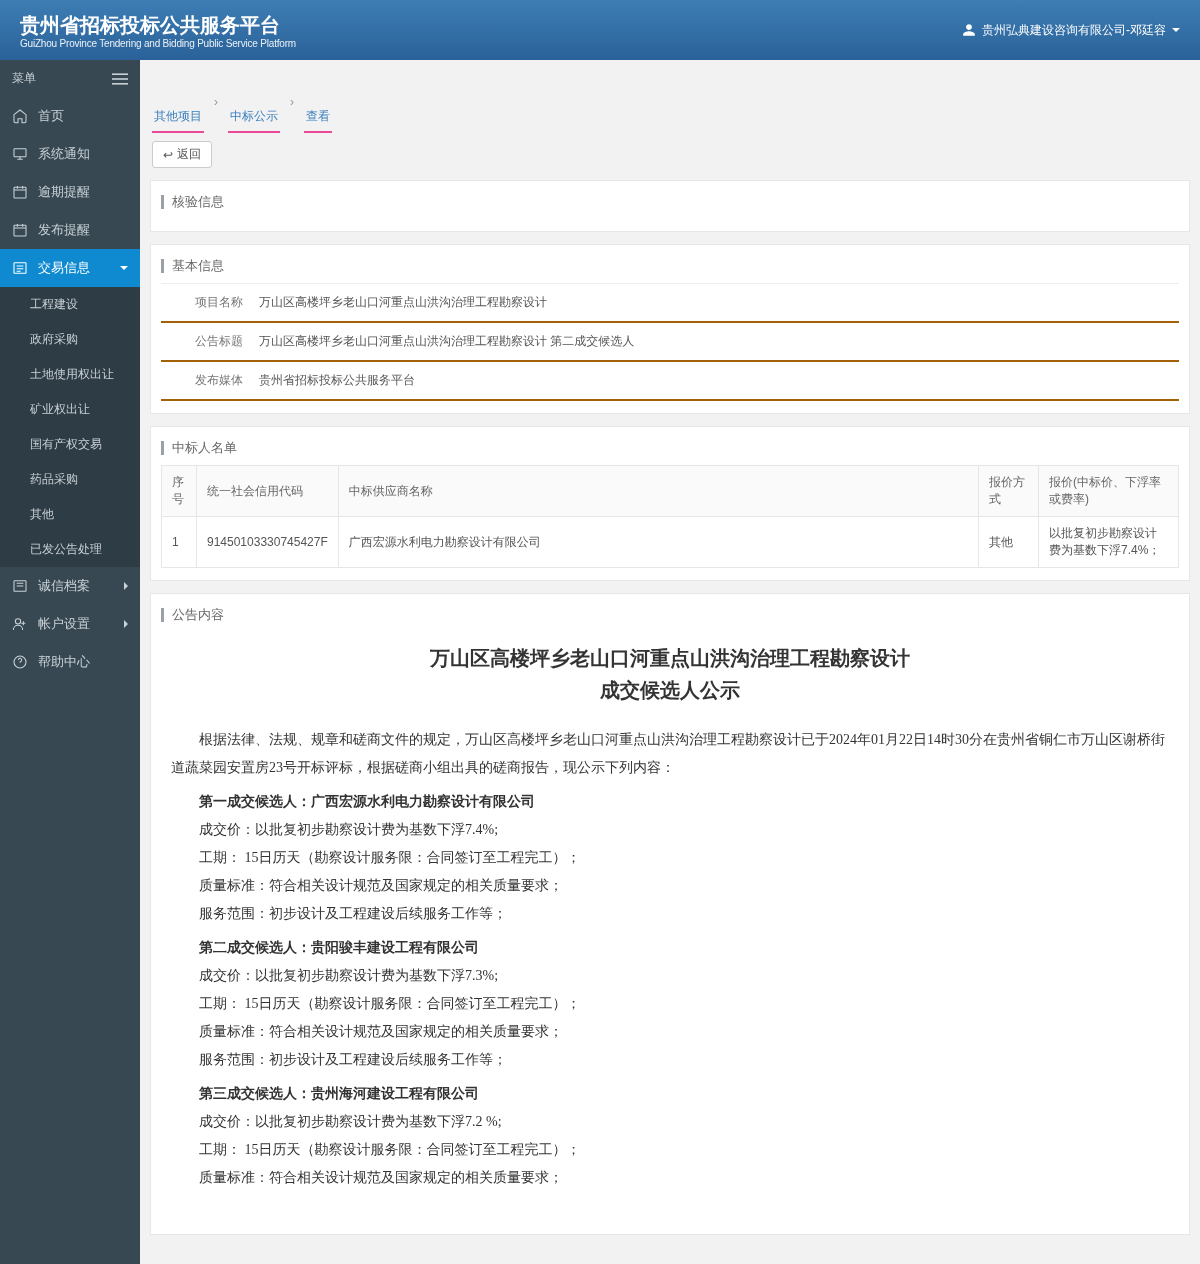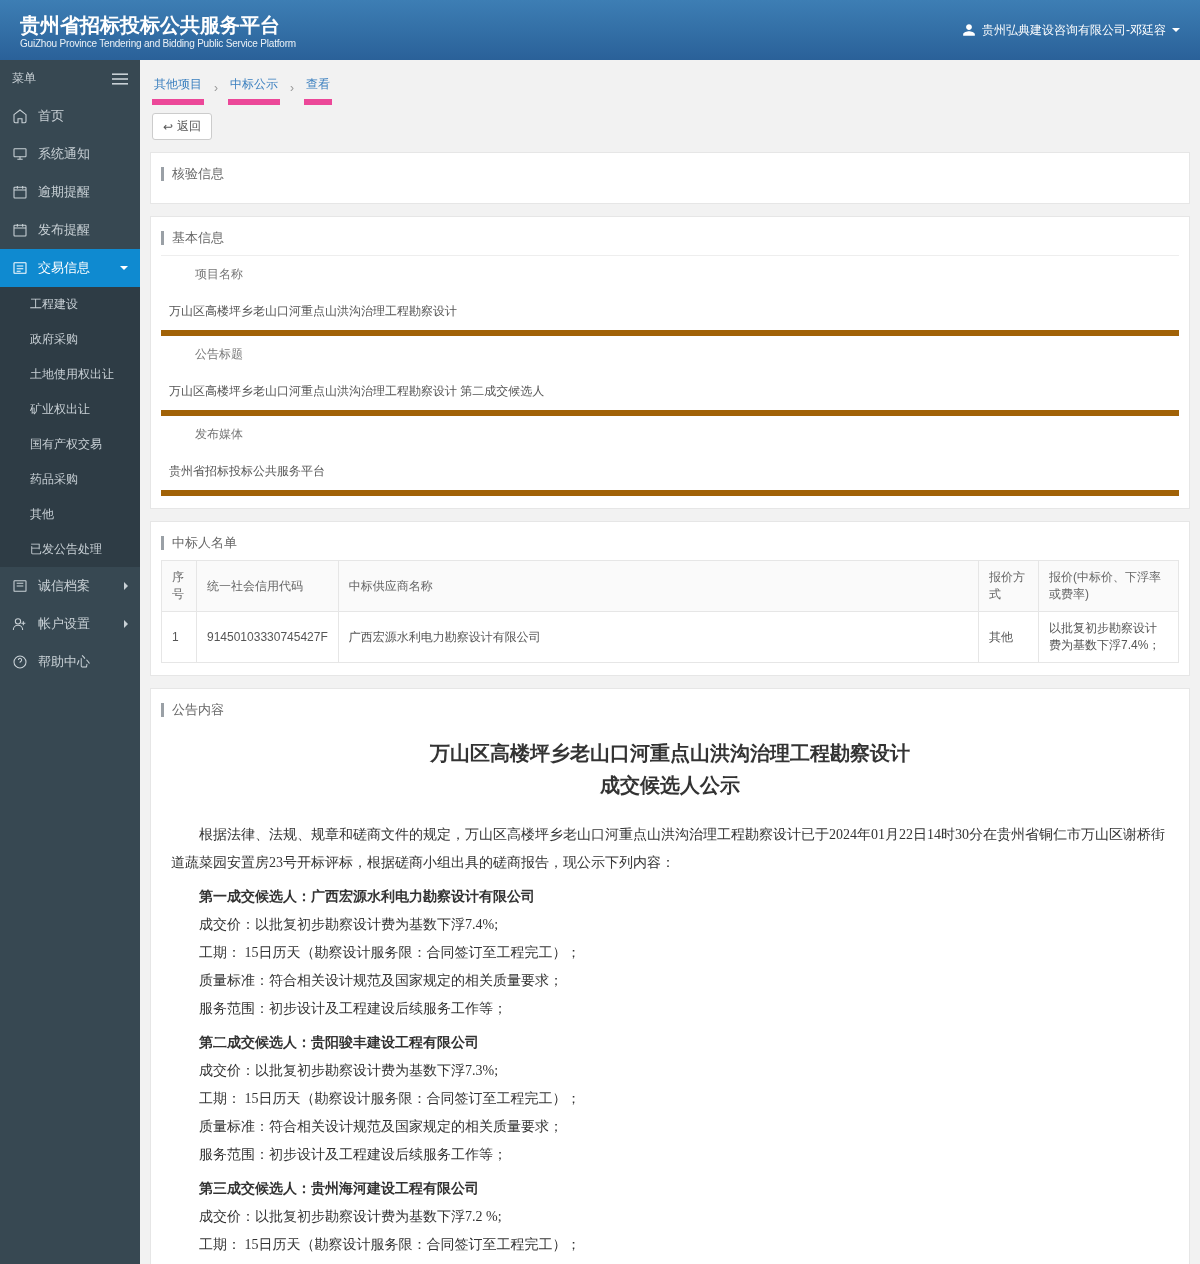--- a/index.html
+++ b/index.html
@@ -115,21 +115,21 @@
   }
 
   
   .main { flex: 1; padding: 0; display: flex; flex-direction: column; }
   .crumb-row {
     display: flex; align-items: center; gap: 10px;
     padding: 10px 12px 0 12px;
     font-size: 12px;
     color: #555;
   }
-  .crumb-row .crumb { padding: 6px 2px; border-bottom: 6px solid #ec4899; color:#3a7fbf;}
+  .crumb-row .crumb { padding: 6px 2px; border-bottom: 2px solid #ec4899; color:#3a7fbf;margin-top:32px;}
   .crumb-row .sep { color: #999; }
   .toolbar-row { padding: 8px 12px 6px 12px; }
   .btn {
     display: inline-flex;
     align-items: center;
     gap: 4px;
     padding: 4px 10px;
     border: 1px solid #ccc;
     border-radius: 3px;
     background: #fff;
@@ -182,22 +182,21 @@
     color: #fff;
     padding: 2px 8px;
     border-radius: 3px;
     font-size: 11px;
   }
 
   
   .form-rows {}
   .form-row {
     display: flex;
-    border-bottom: 6px solid #a16207;
-    flex-direction: column;
+    border-bottom: 2px solid #a16207;
   }
   .form-row:first-child { border-top: 1px solid #eee; }
   .form-label {
     width: 90px;
     padding: 10px 8px;
     text-align: right;
     color: #777;
     background: #fff;
   }
   .form-value {

